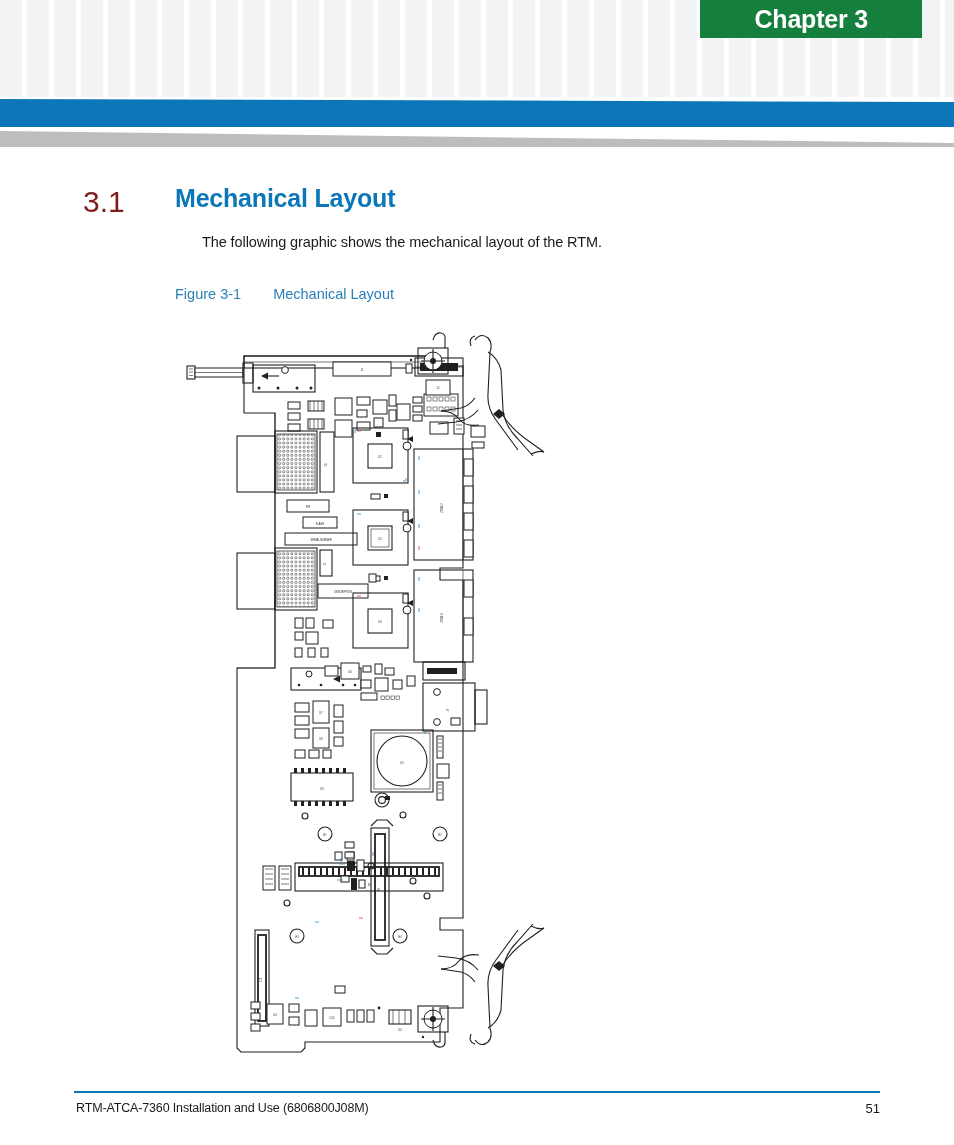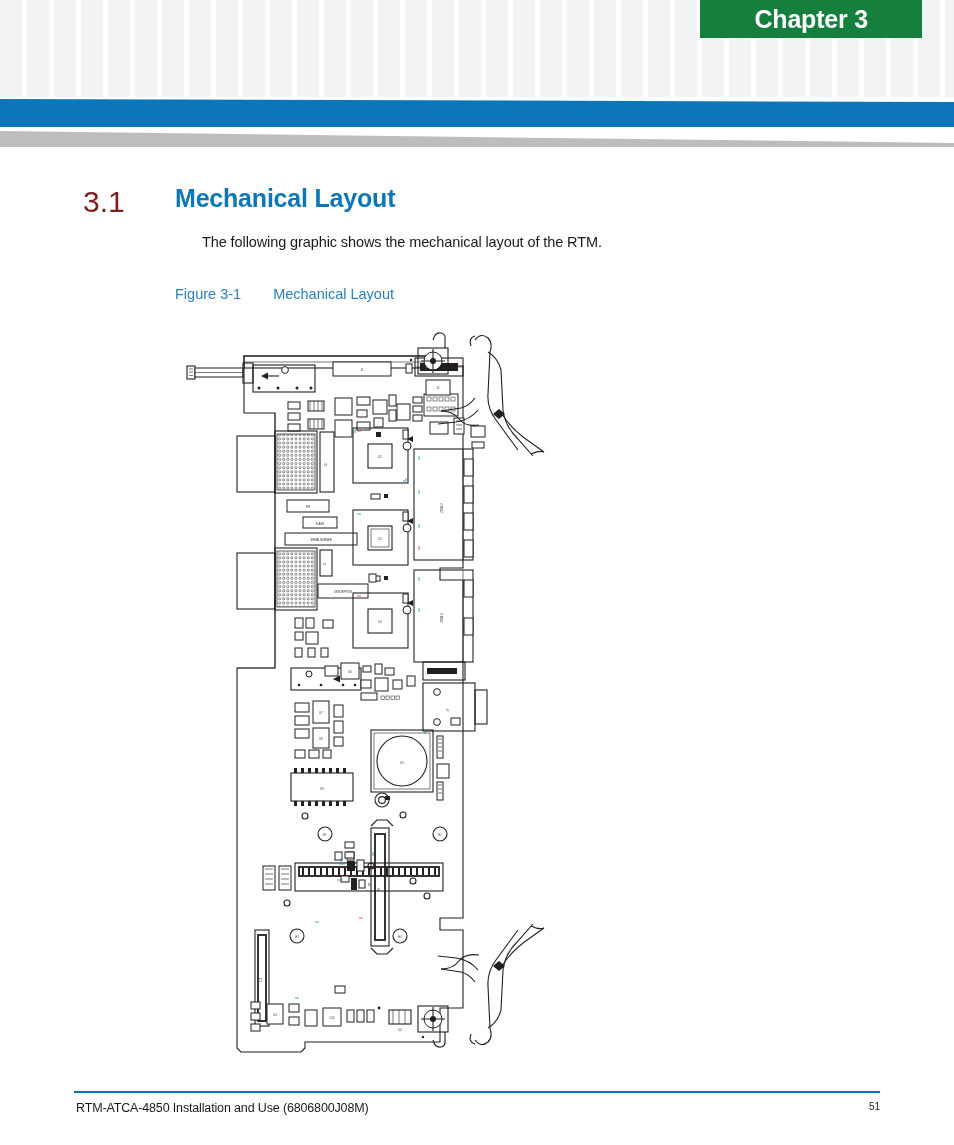--- a/index.html
+++ b/index.html
@@ -134,21 +134,21 @@
     left: 76px; top: 1101px;
     font-size: 12.5px;
     color: #1a1a1a;
     letter-spacing: -0.15px;
   }
   #footer-page-number {
     position: absolute;
     left: 856px; top: 1101px;
     width: 24px;
     text-align: right;
-    font-size: 10px;
+    font-size: 13px;
     color: #1a1a1a;
   }
 </style>
 </head>
 <body>
 
 <div id="page-header">
 
   <div id="header-checkerboard">
     <div class="checker-row" style="top:0px;"></div>
@@ -621,14 +621,14 @@
     <path class="tickr" d="M 182 278 L 186 278"></path>
     <path class="tick" d="M 166 540 L 166 544"></path>
     <path class="tick" d="M 120 680 L 124 680"></path>
     <path class="tick" d="M 198 534 L 198 538"></path>
     <path class="tickr" d="M 184 600 L 188 600"></path>
     <path class="tick" d="M 140 604 L 144 604"></path>
   </g>
 </svg>
 
 <div id="footer-rule"></div>
-<div id="footer-doc-title">RTM-ATCA-4850 Installation and Use (6806800J08M)</div>
+<div id="footer-doc-title">RTM-ATCA-7360 Installation and Use (6806800J08M)</div>
 <div id="footer-page-number">51</div>
 
 </body></html>

